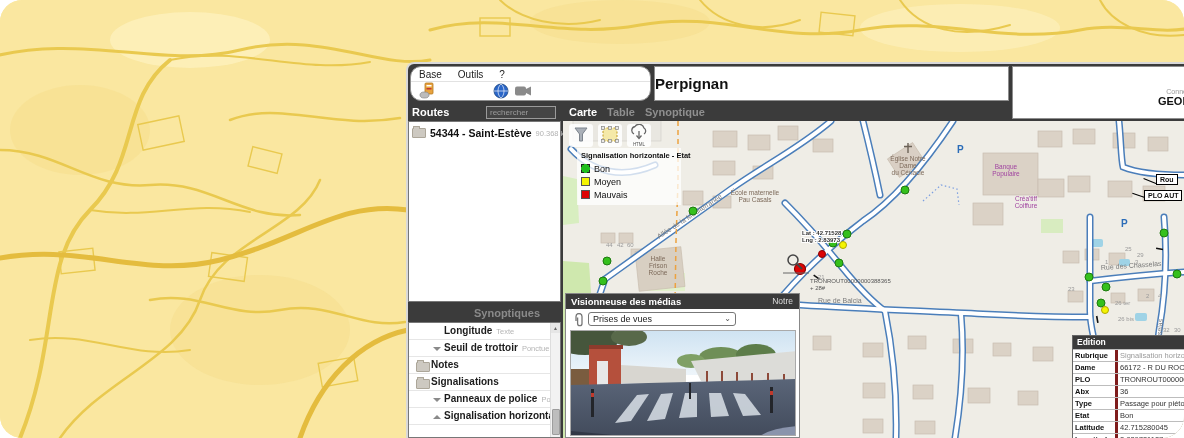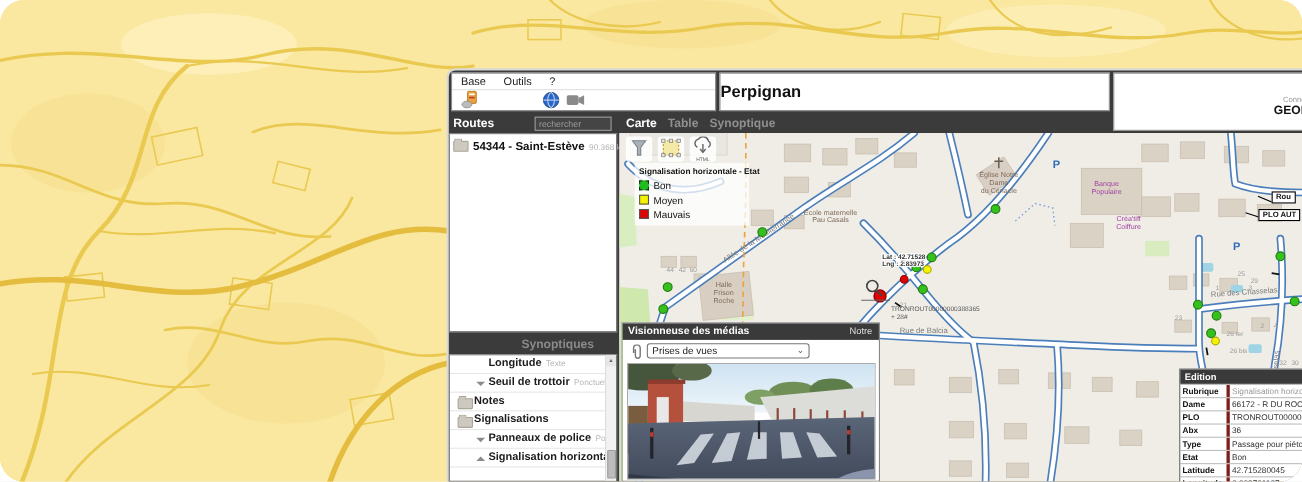--- a/index.html
+++ b/index.html
@@ -3,21 +3,21 @@
 <meta charset="utf-8">
 <style>
   html,body{margin:0;padding:0;background:#fff;font-family:"Liberation Sans",sans-serif;}
   .abs{position:absolute;}
   #stage{position:relative;width:1184px;height:438px;border-radius:22px;overflow:hidden;background:#FAE7A0;}
   
   #frame{position:absolute;left:408px;top:64px;width:776px;height:374px;background:#3b3b3b;
          overflow:hidden;border-top-left-radius:6px;box-shadow:0 0 0 2px #d9d9d9;}
   .win{background:#fff;border:1px solid #8e8e8e;box-sizing:border-box;}
   
-  #win-menu{left:2px;top:2px;width:241px;height:35px;}
+  #win-menu{left:2px;top:2px;width:241px;height:35px;border-radius:11px;}
   .menubar{display:flex;gap:16px;padding:2px 0 1px 8px;font-size:10px;color:#222;border-bottom:1px solid #e2e2e2;}
   .menubar span{cursor:default;}
   .toolbar{position:relative;height:19px;}
   
   #win-title{left:246px;top:2px;width:355px;height:35px;text-align:left;}
   #win-title .t{font-size:15px;font-weight:bold;color:#111;padding-top:8px;}
   
   #win-session{left:604px;top:2px;width:220px;height:53px;overflow:hidden;}
   #win-session .inner{position:absolute;left:88px;top:21px;width:112px;text-align:right;white-space:nowrap;}
   #win-session .lbl{font-size:7px;color:#999;}

